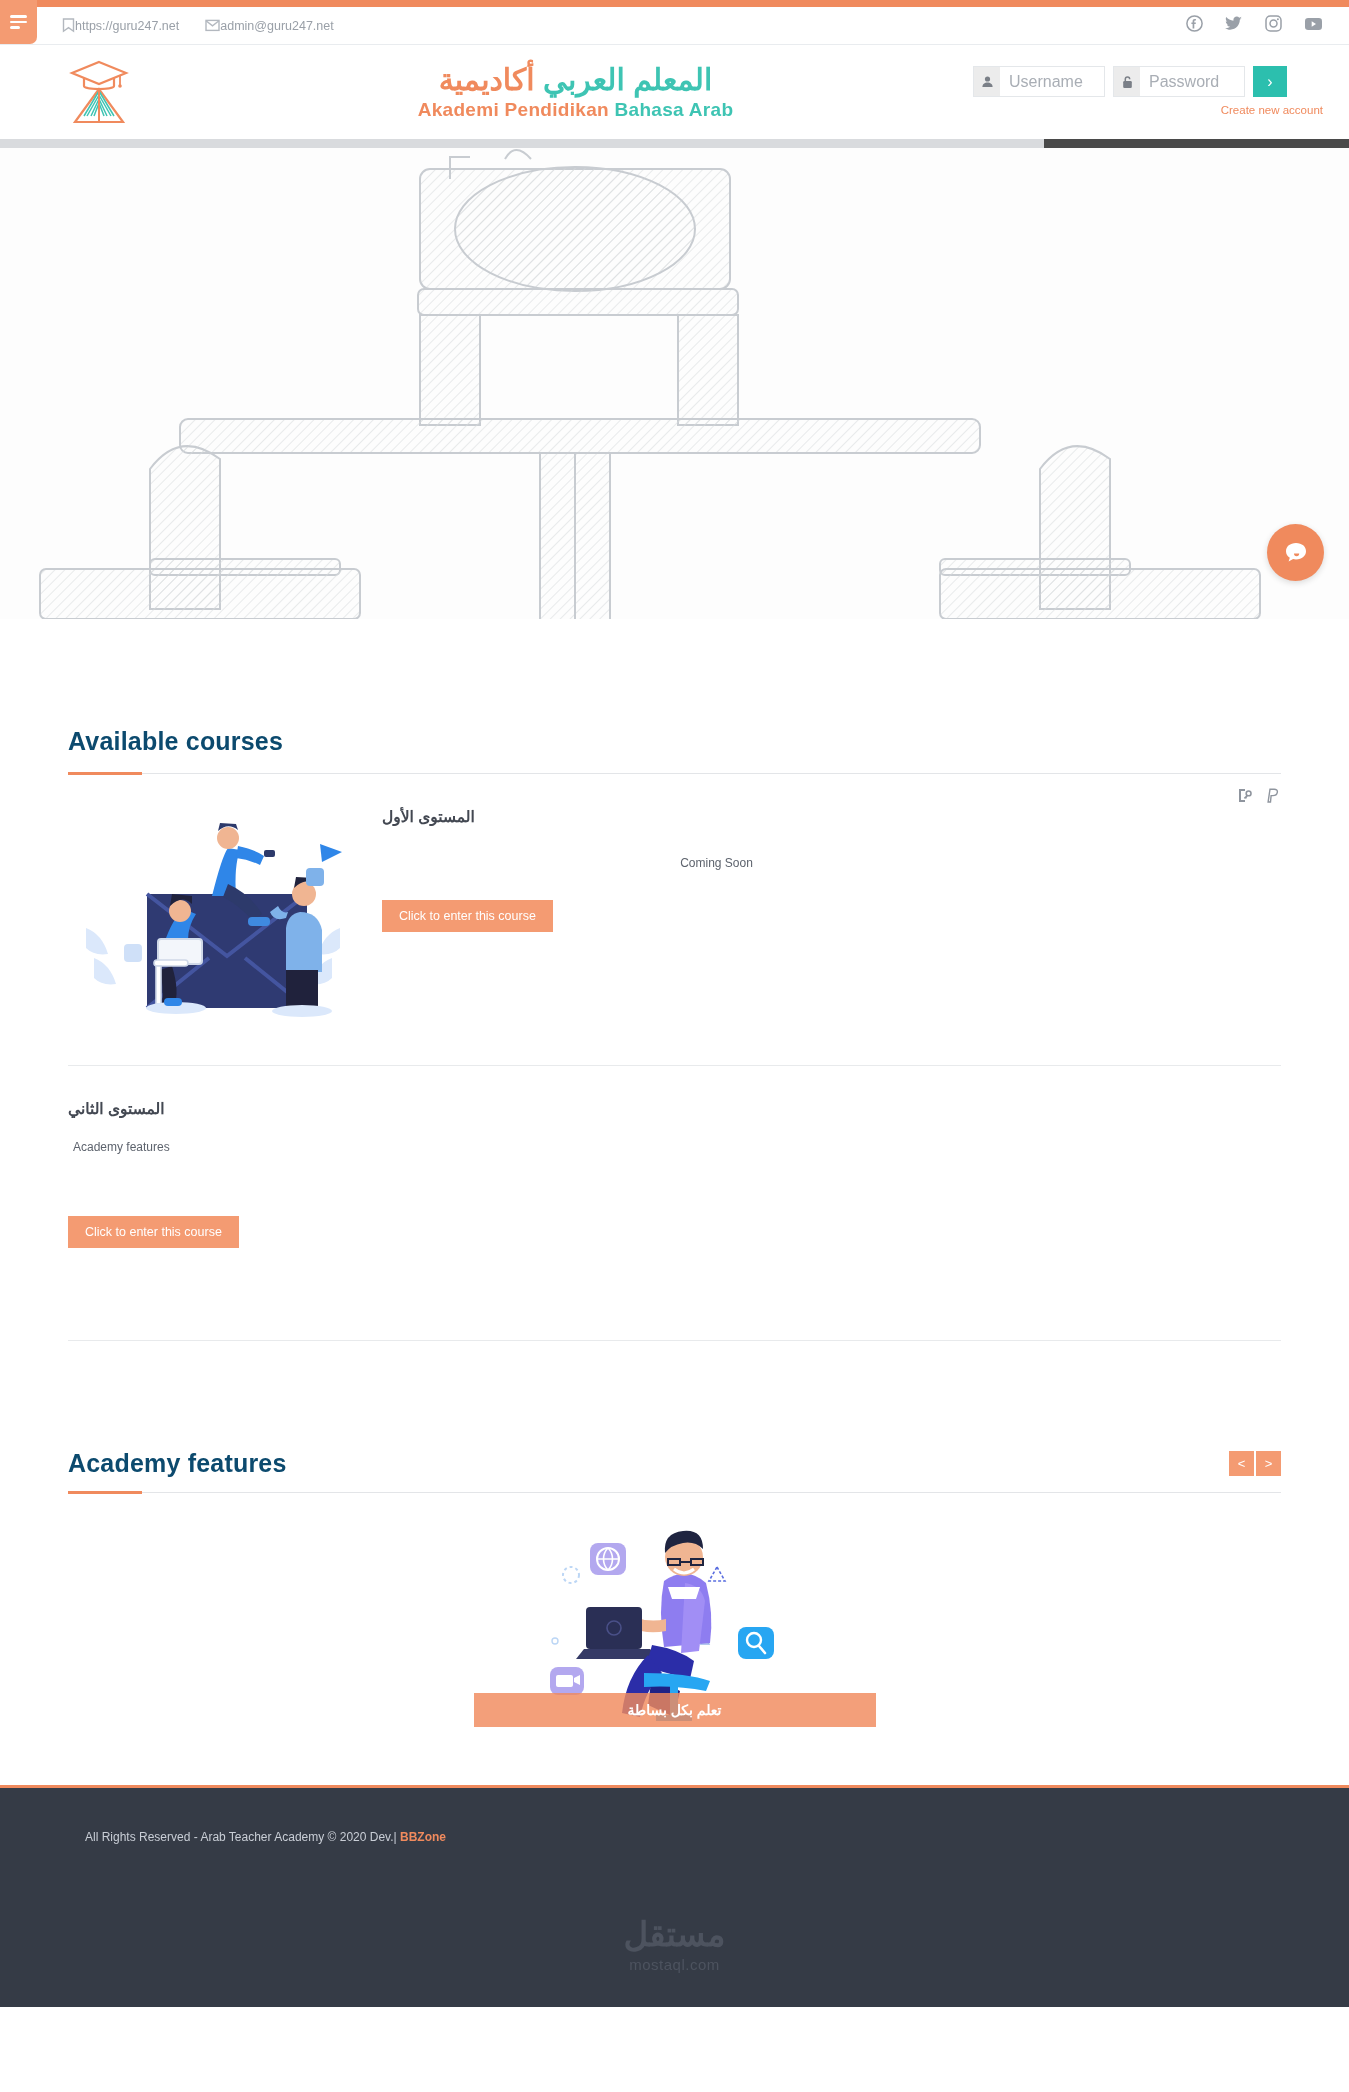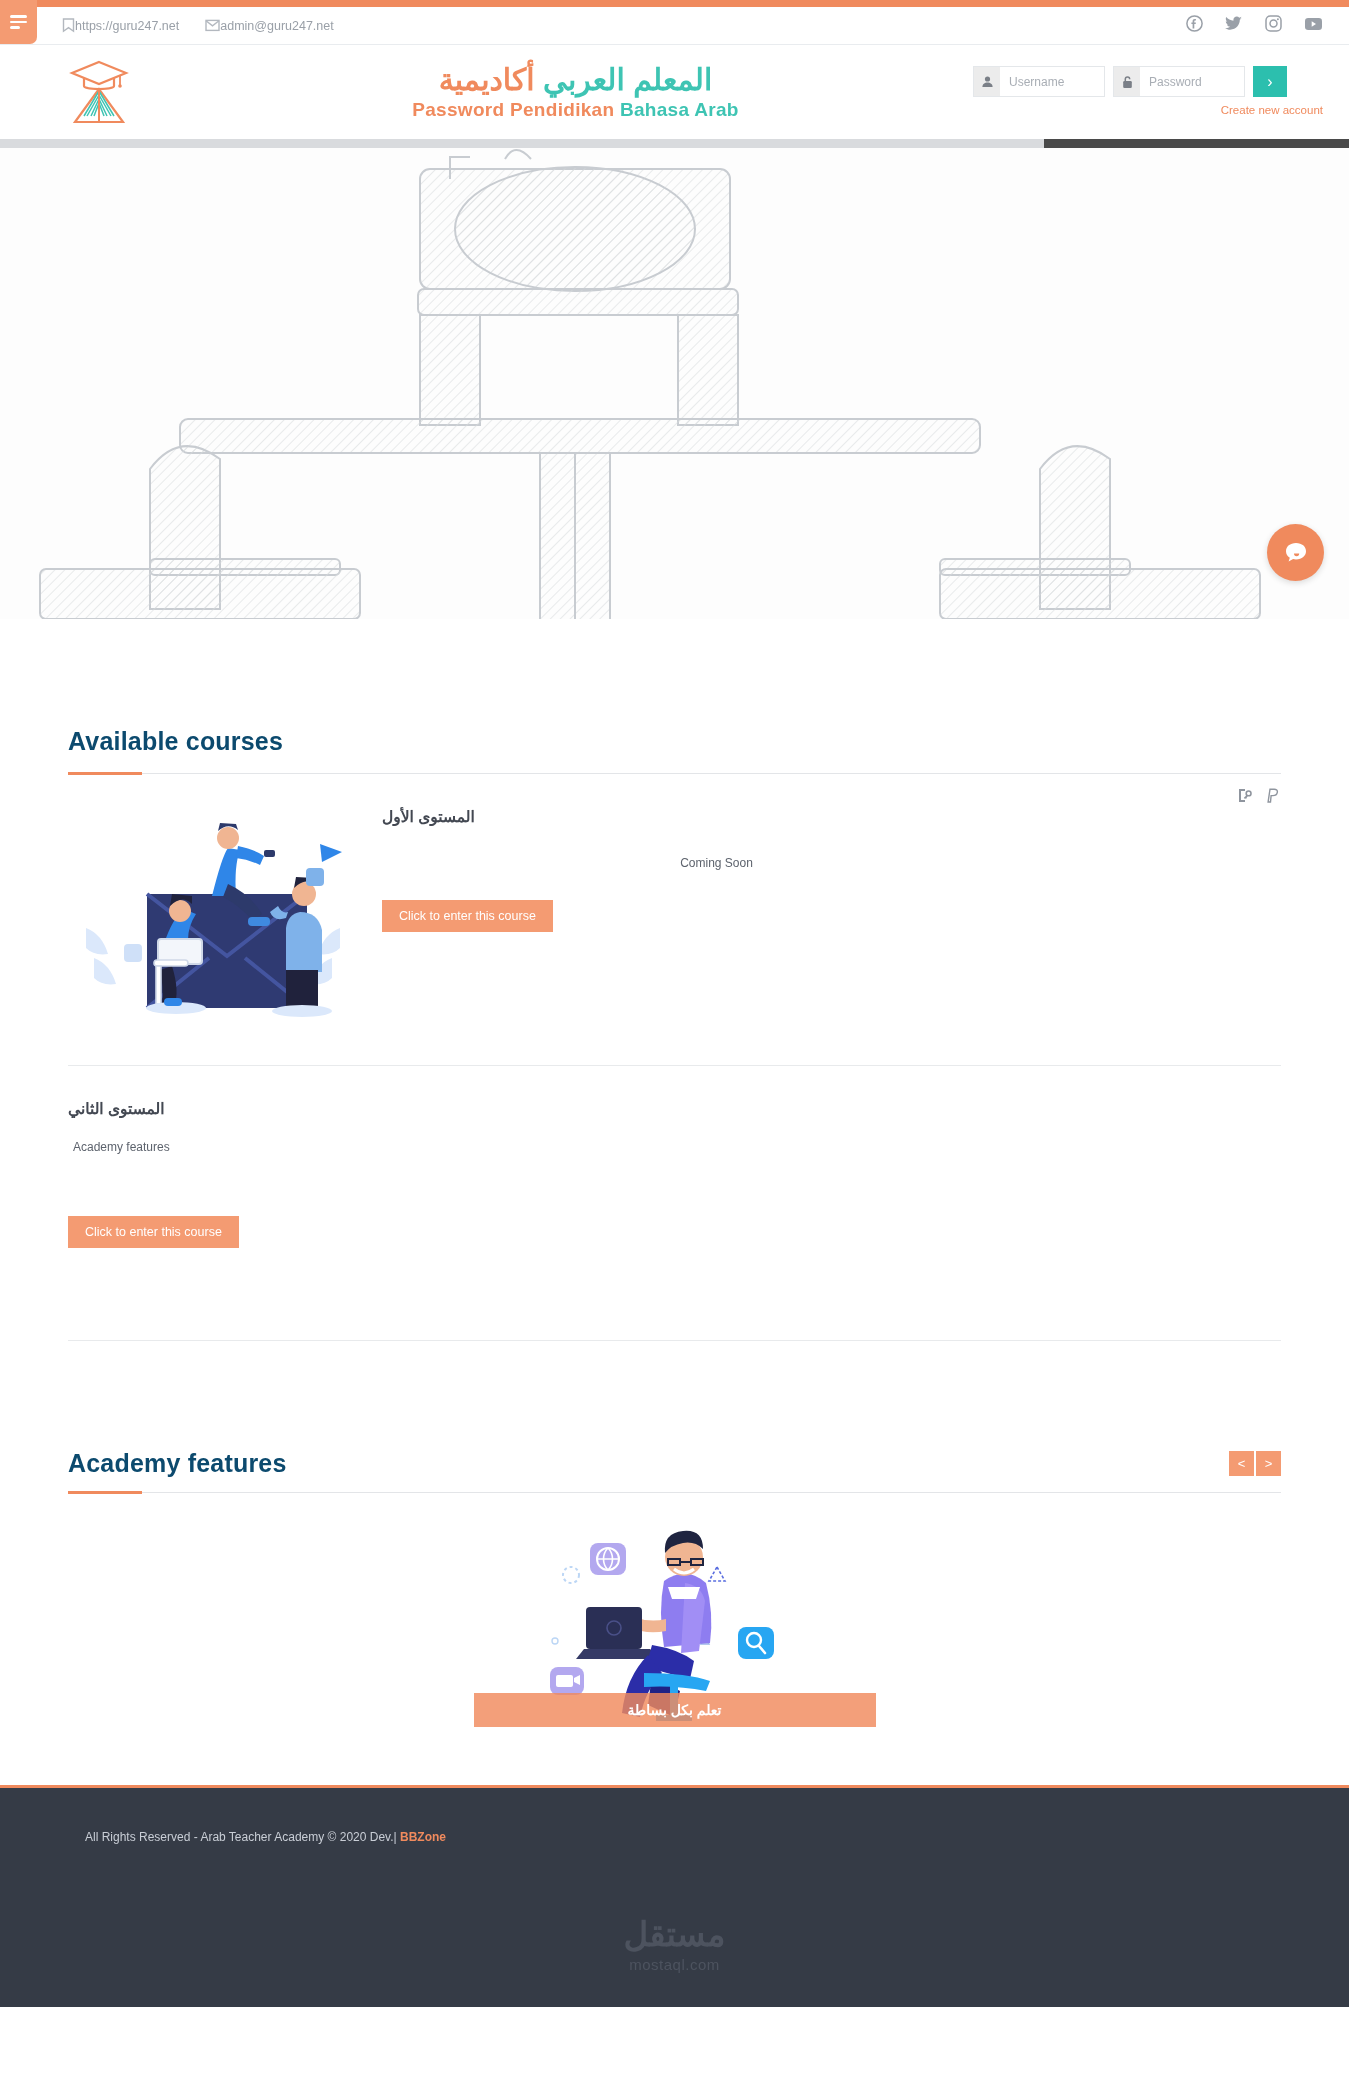--- a/index.html
+++ b/index.html
@@ -48,21 +48,21 @@
   .c-orange { color: #f08a5d; }
   .c-teal { color: #3ec4b3; margin-top: 34px; }
 
   .login-area { width: 350px; flex: 0 0 auto; text-align: right; }
   .login-form { display: flex; align-items: stretch; height: 31px; }
   .field { display: flex; align-items: stretch; border: 1px solid #e4e7ea; margin-right: 8px; background: #fff; }
   .field .fico {
     width: 26px; background: #ececec; display: flex; align-items: center; justify-content: center; color: #7a7f87;
   }
   .field input {
-    border: 0; outline: 0; padding: 0 9px; font-size: 12px; font-family: "Liberation Sans", sans-serif;
+    border: 0; outline: 0; padding: 0 9px; font-size: 16px; font-family: "Liberation Sans", sans-serif;
     color: #0c4a6e; background: transparent;
   }
   .field input::placeholder { color: #a9aeb5; }
   .u-field input { width: 104px; }
   .p-field input { width: 104px; }
   .go-btn {
     width: 34px; background: #2cbfae; border: 0; color: #fff; font-size: 16px; line-height: 1;
     cursor: pointer; display: flex; align-items: center; justify-content: center;
   }
   .create-link { display: inline-block; margin-top: 7px; font-size: 11.5px; color: #f08a5d; text-decoration: none; }
@@ -221,21 +221,21 @@
         </g>
         <path d="M39 33 v32" stroke="#f08a5d" stroke-width="2"></path>
       </svg>
     </div>
     <div class="brand">
       <div class="brand-ar">
         <span class="c-teal">المعلم العربي</span>
         <span class="c-orange">أكاديمية</span>
       </div>
       <div class="brand-en">
-        <span class="c-orange">Password Pendidikan</span>
+        <span class="c-orange">Akademi Pendidikan</span>
         <span class="c-teal">Bahasa Arab</span>
       </div>
     </div>
     <div class="login-area">
       <div class="login-form">
         <div class="field u-field">
           <div class="fico">
             <svg width="13" height="13" viewBox="0 0 13 13">
                 <circle cx="6.5" cy="4" r="2.6" fill="#7a7f87"></circle>
                 <path d="M1.4 12c0-2.8 2.3-4.4 5.1-4.4s5.1 1.6 5.1 4.4z" fill="#7a7f87"></path>

